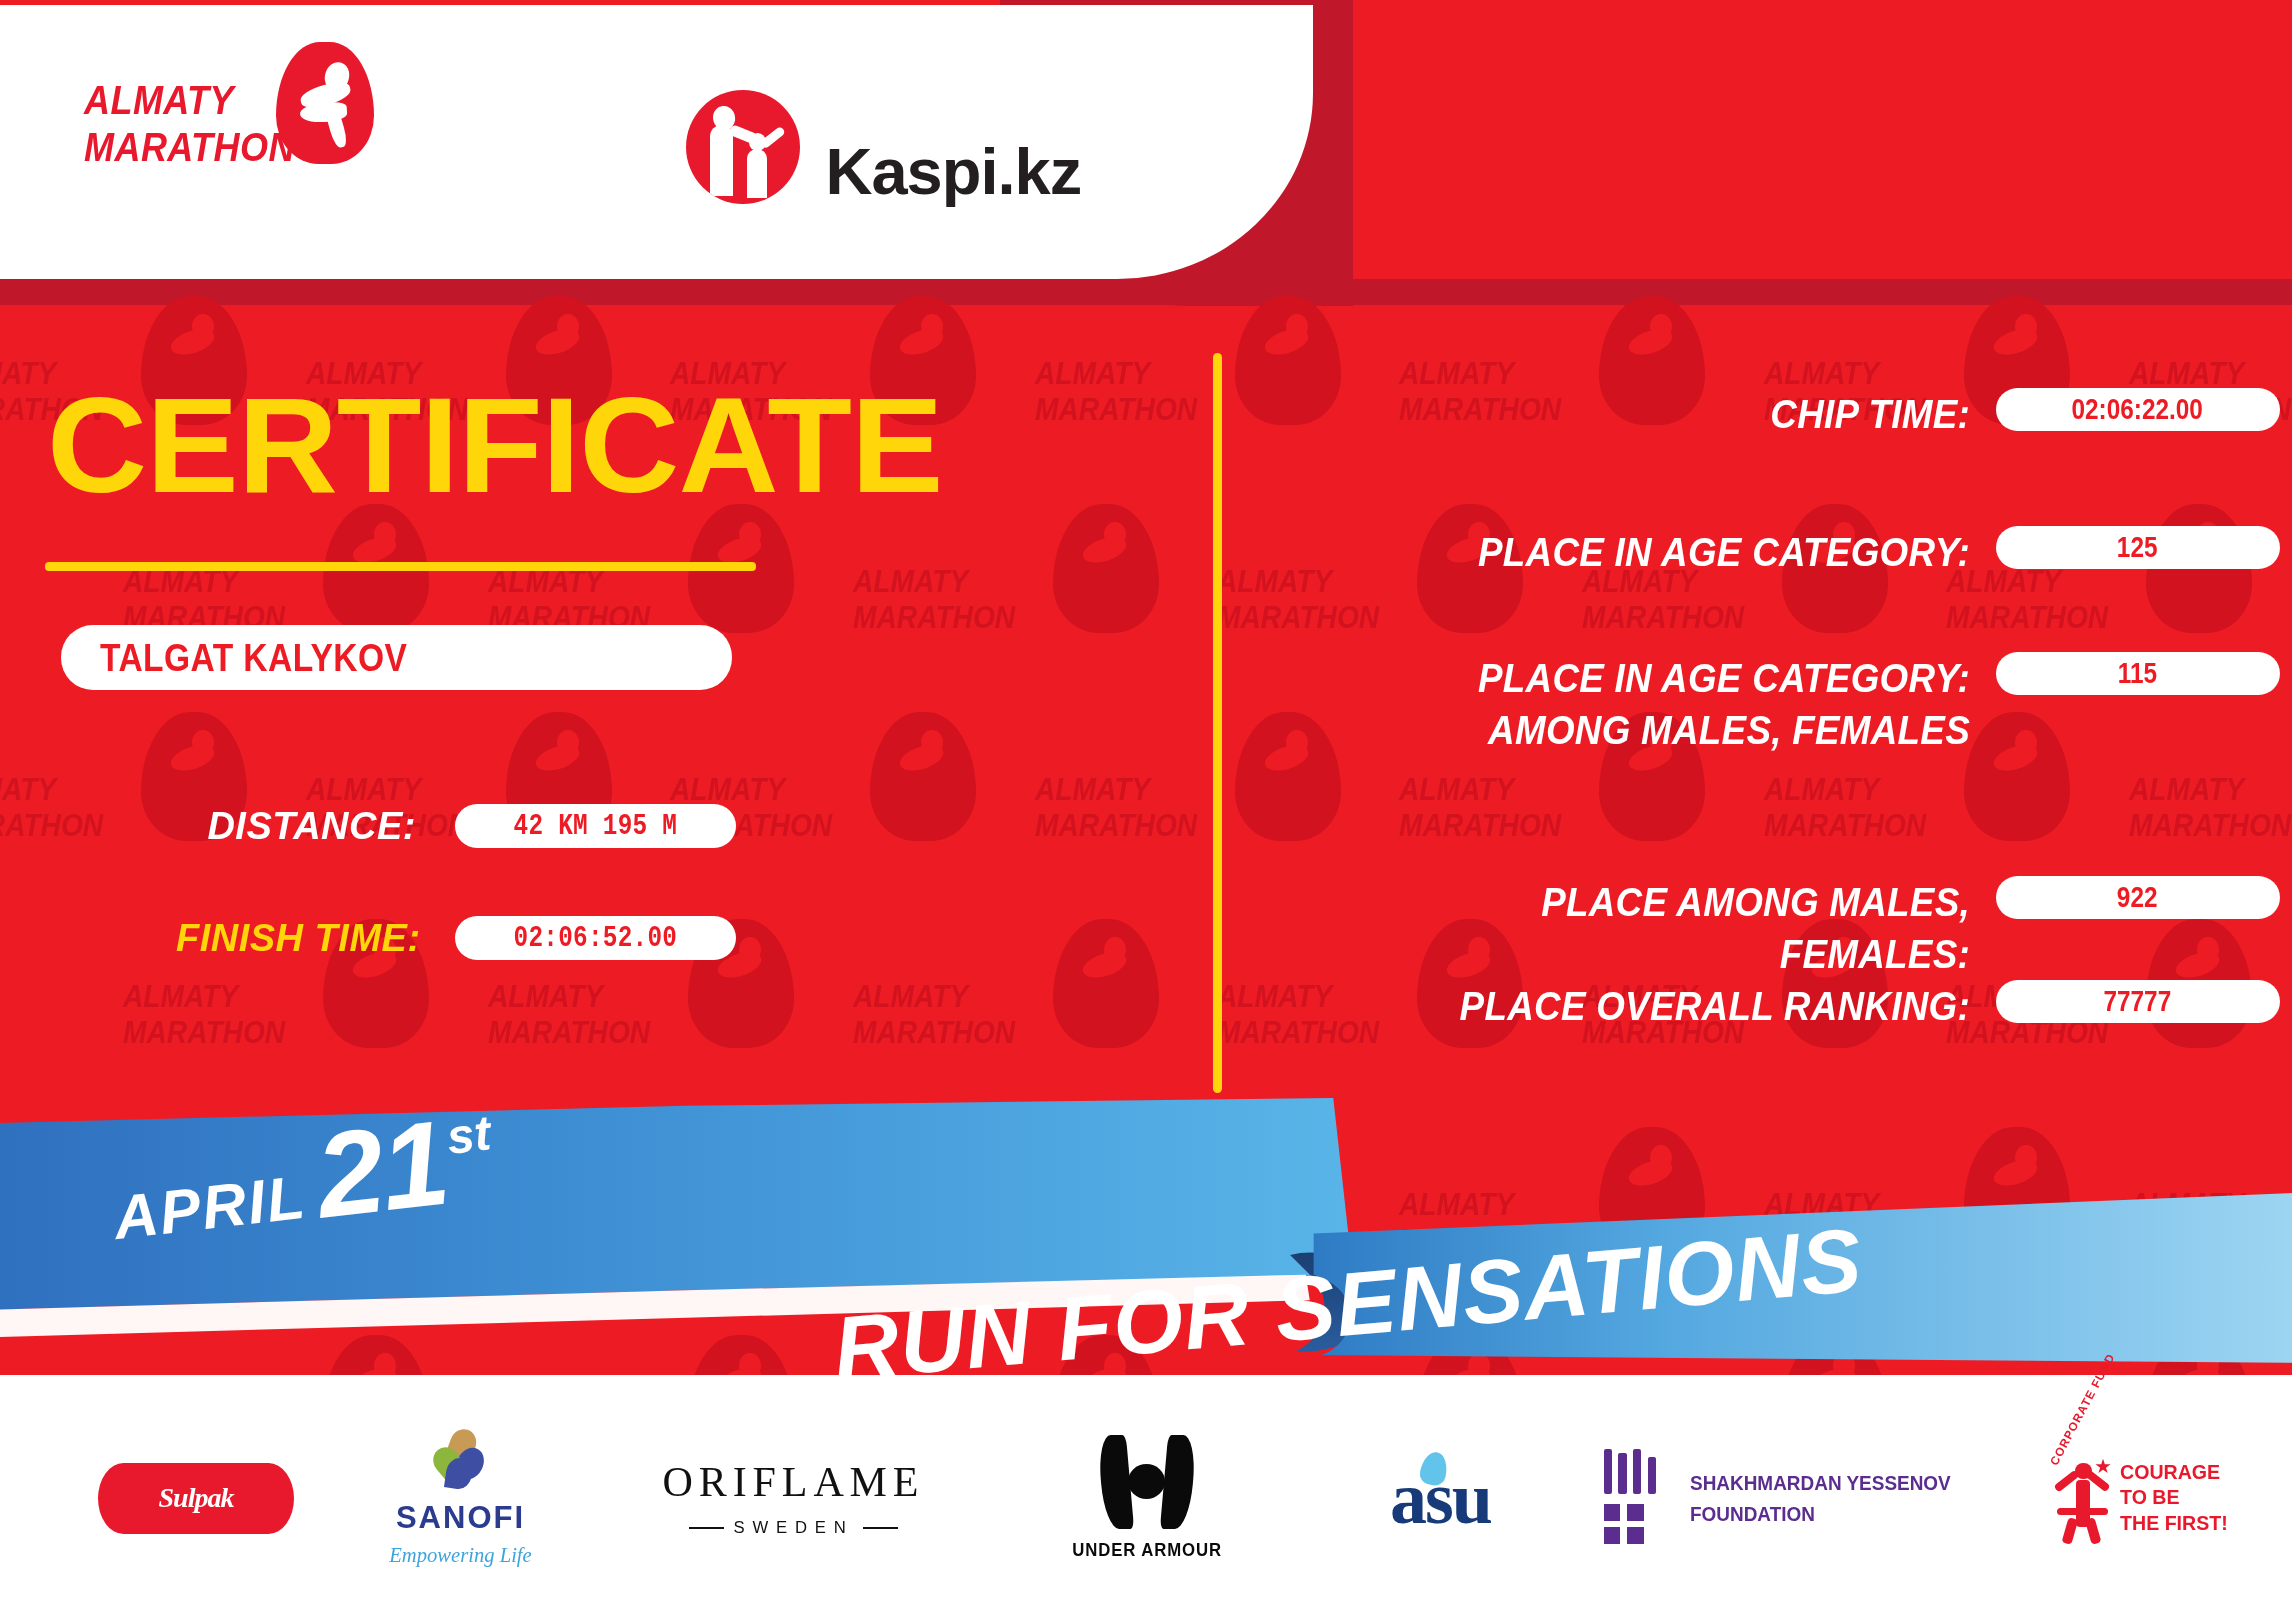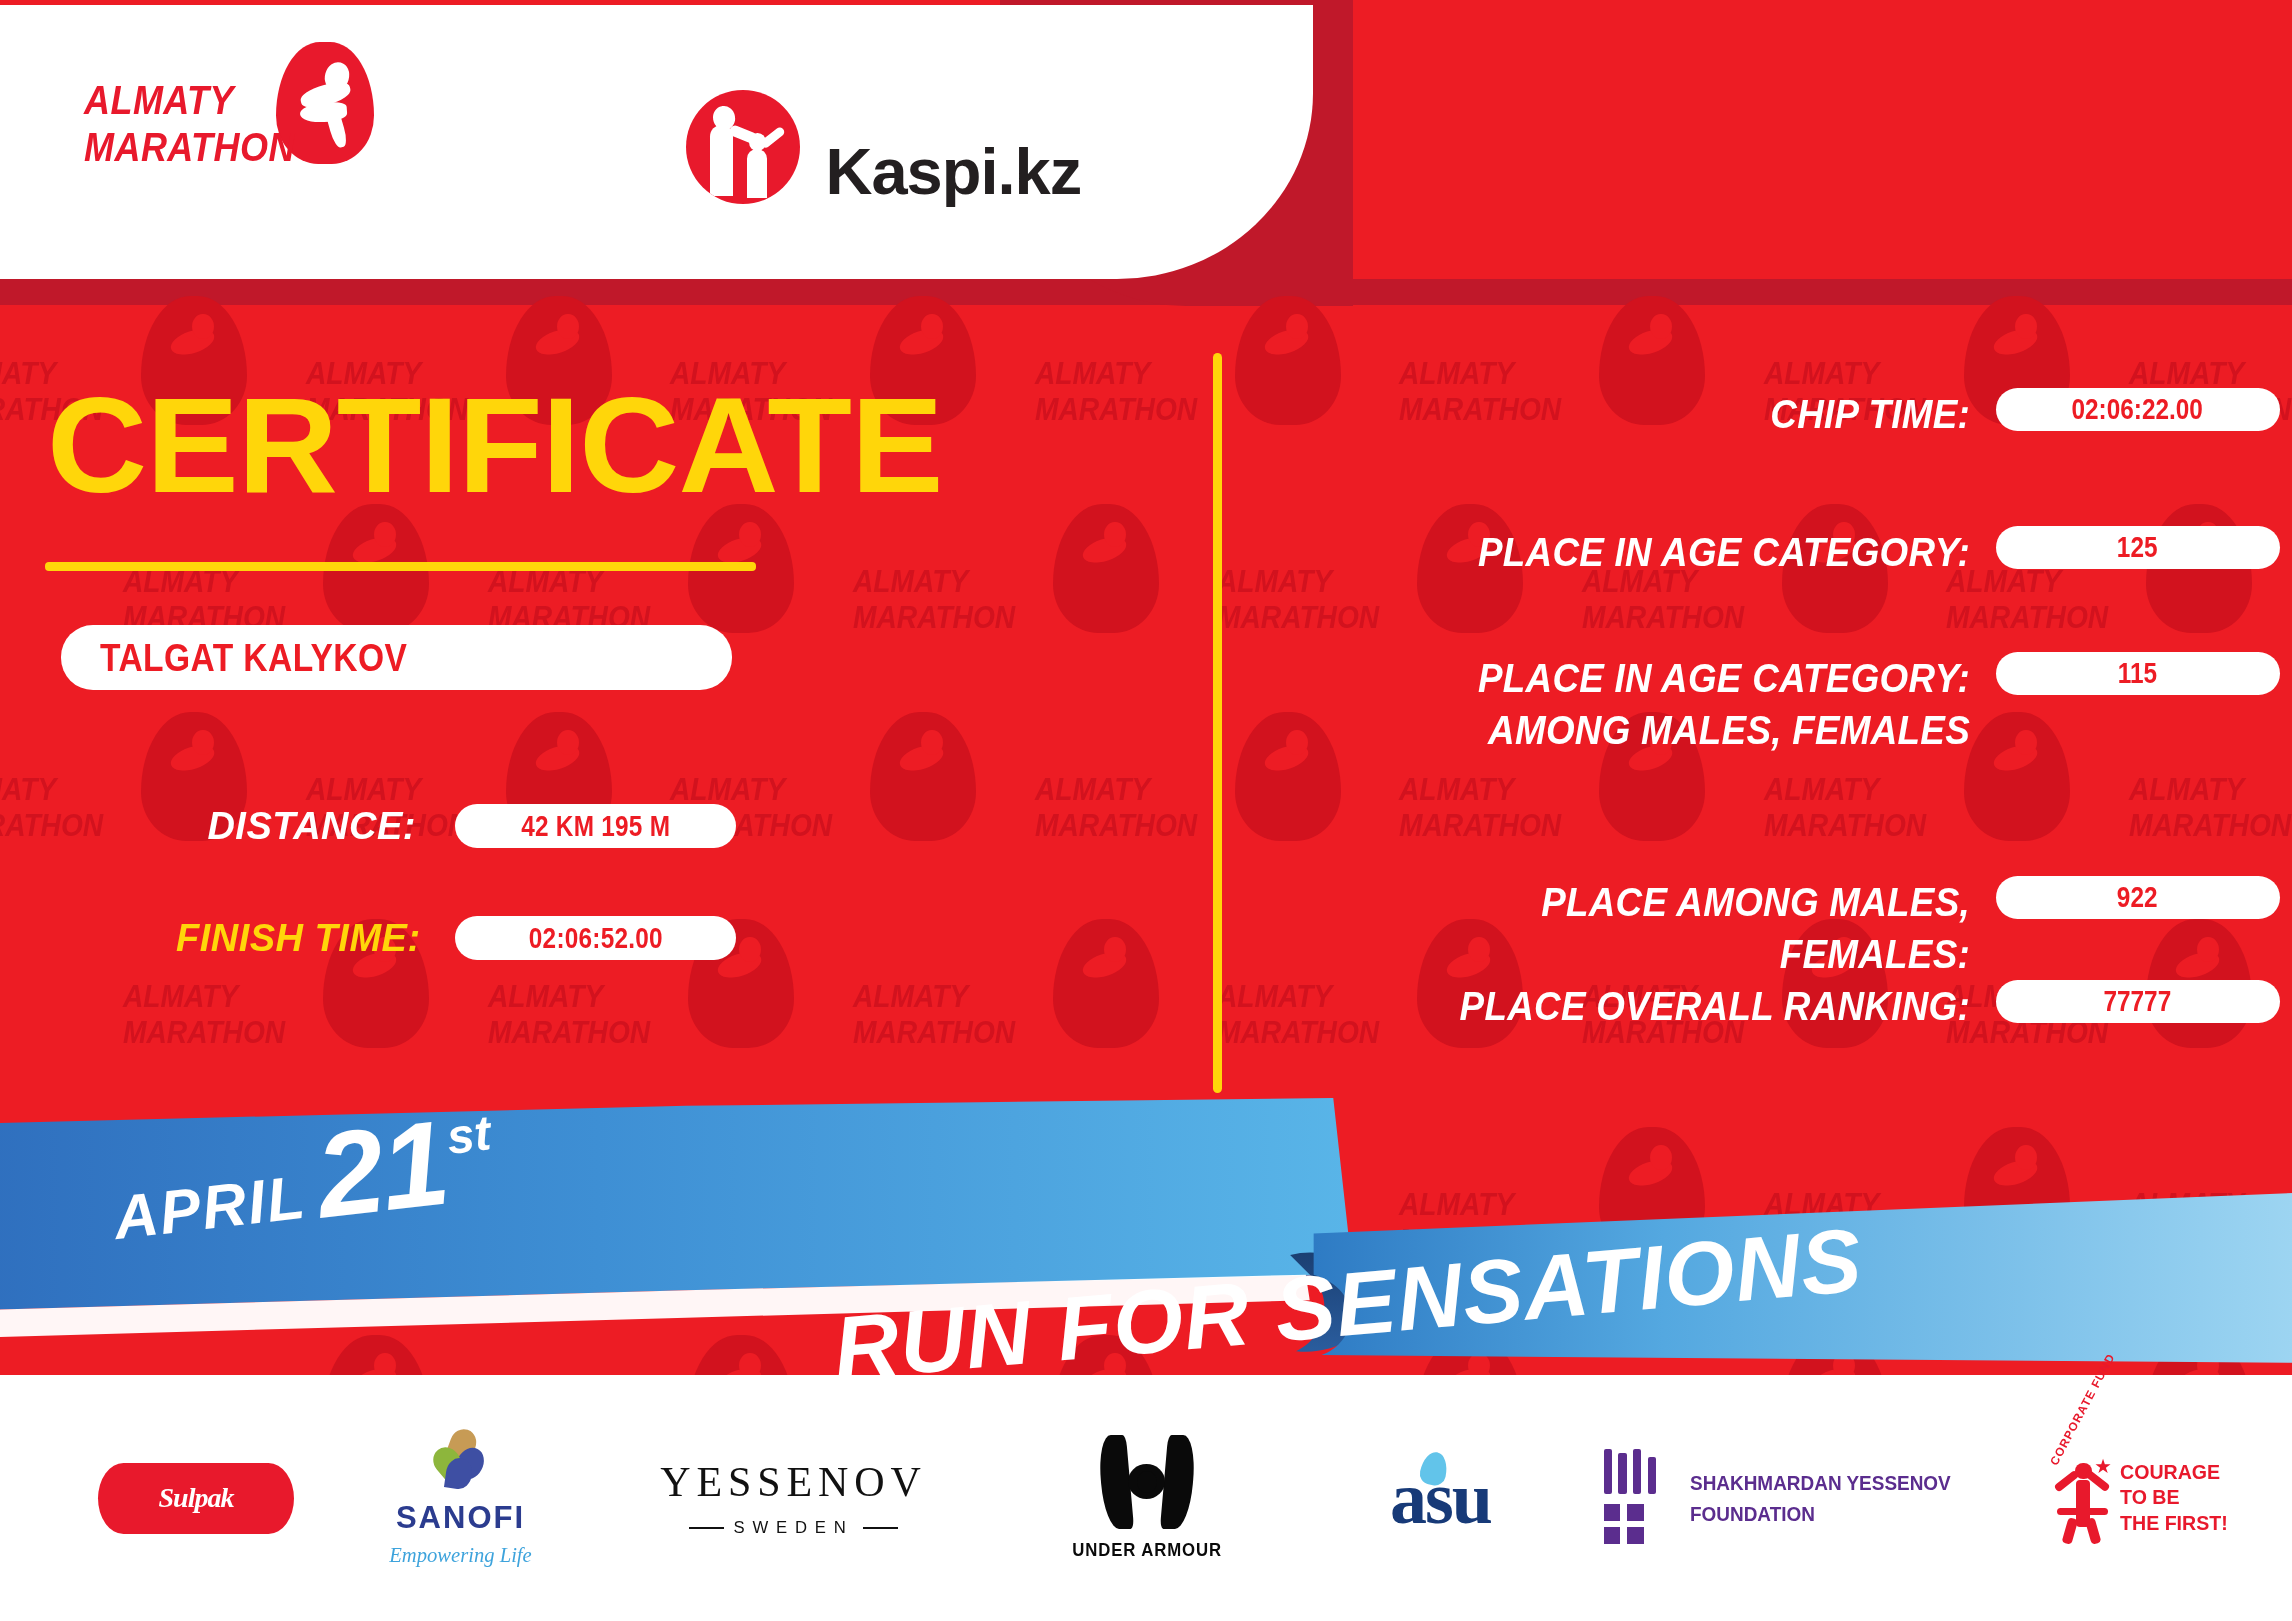--- a/index.html
+++ b/index.html
@@ -147,21 +147,21 @@
   }
   .lbl-white{ color:#ffffff; }
   .lbl-yellow{ color:#FFD60A; }
 
   .val-pill{
     background:#ffffff;
     border-radius:23.5px;
     height:44px;
     display:flex; align-items:center; justify-content:center;
     color:#ED1C24;
-    font-family:Liberation Sans, sans-serif;
+    font-family:Liberation Mono, monospace;
     font-weight:bold;
     font-size:29px; line-height:29px;
     letter-spacing:0.3px;
   }
   .val-pill span{ transform:scaleX(.84); display:inline-block; white-space:nowrap; }
 
   #row-distance{ left:176px; top:804px; width:745px; }
   #row-distance .lbl{ width:240px; }
   #row-distance .val-pill{ width:281px; margin-left:39px; }
 
@@ -738,21 +738,21 @@
         <i class="sn1"></i>
           <i class="sn2"></i>
           <i class="sn3"></i>
           <i class="sn4"></i>
       </div>
       <div class="sanofi-name">SANOFI</div>
       <div class="sanofi-tag">Empowering Life</div>
     </div>
 
     <div class="sp" style="left:627px;width:333px;">
-      <div class="ori-name">YESSENOV</div>
+      <div class="ori-name">ORIFLAME</div>
       <div class="ori-sub">
           <span>SWEDEN</span>
         </div>
     </div>
 
     <div class="sp" style="left:1000px;width:294px;">
       <div class="ua-mark">
         <i class="ua-l"></i>
           <i class="ua-r"></i>
           <i class="ua-c"></i>

